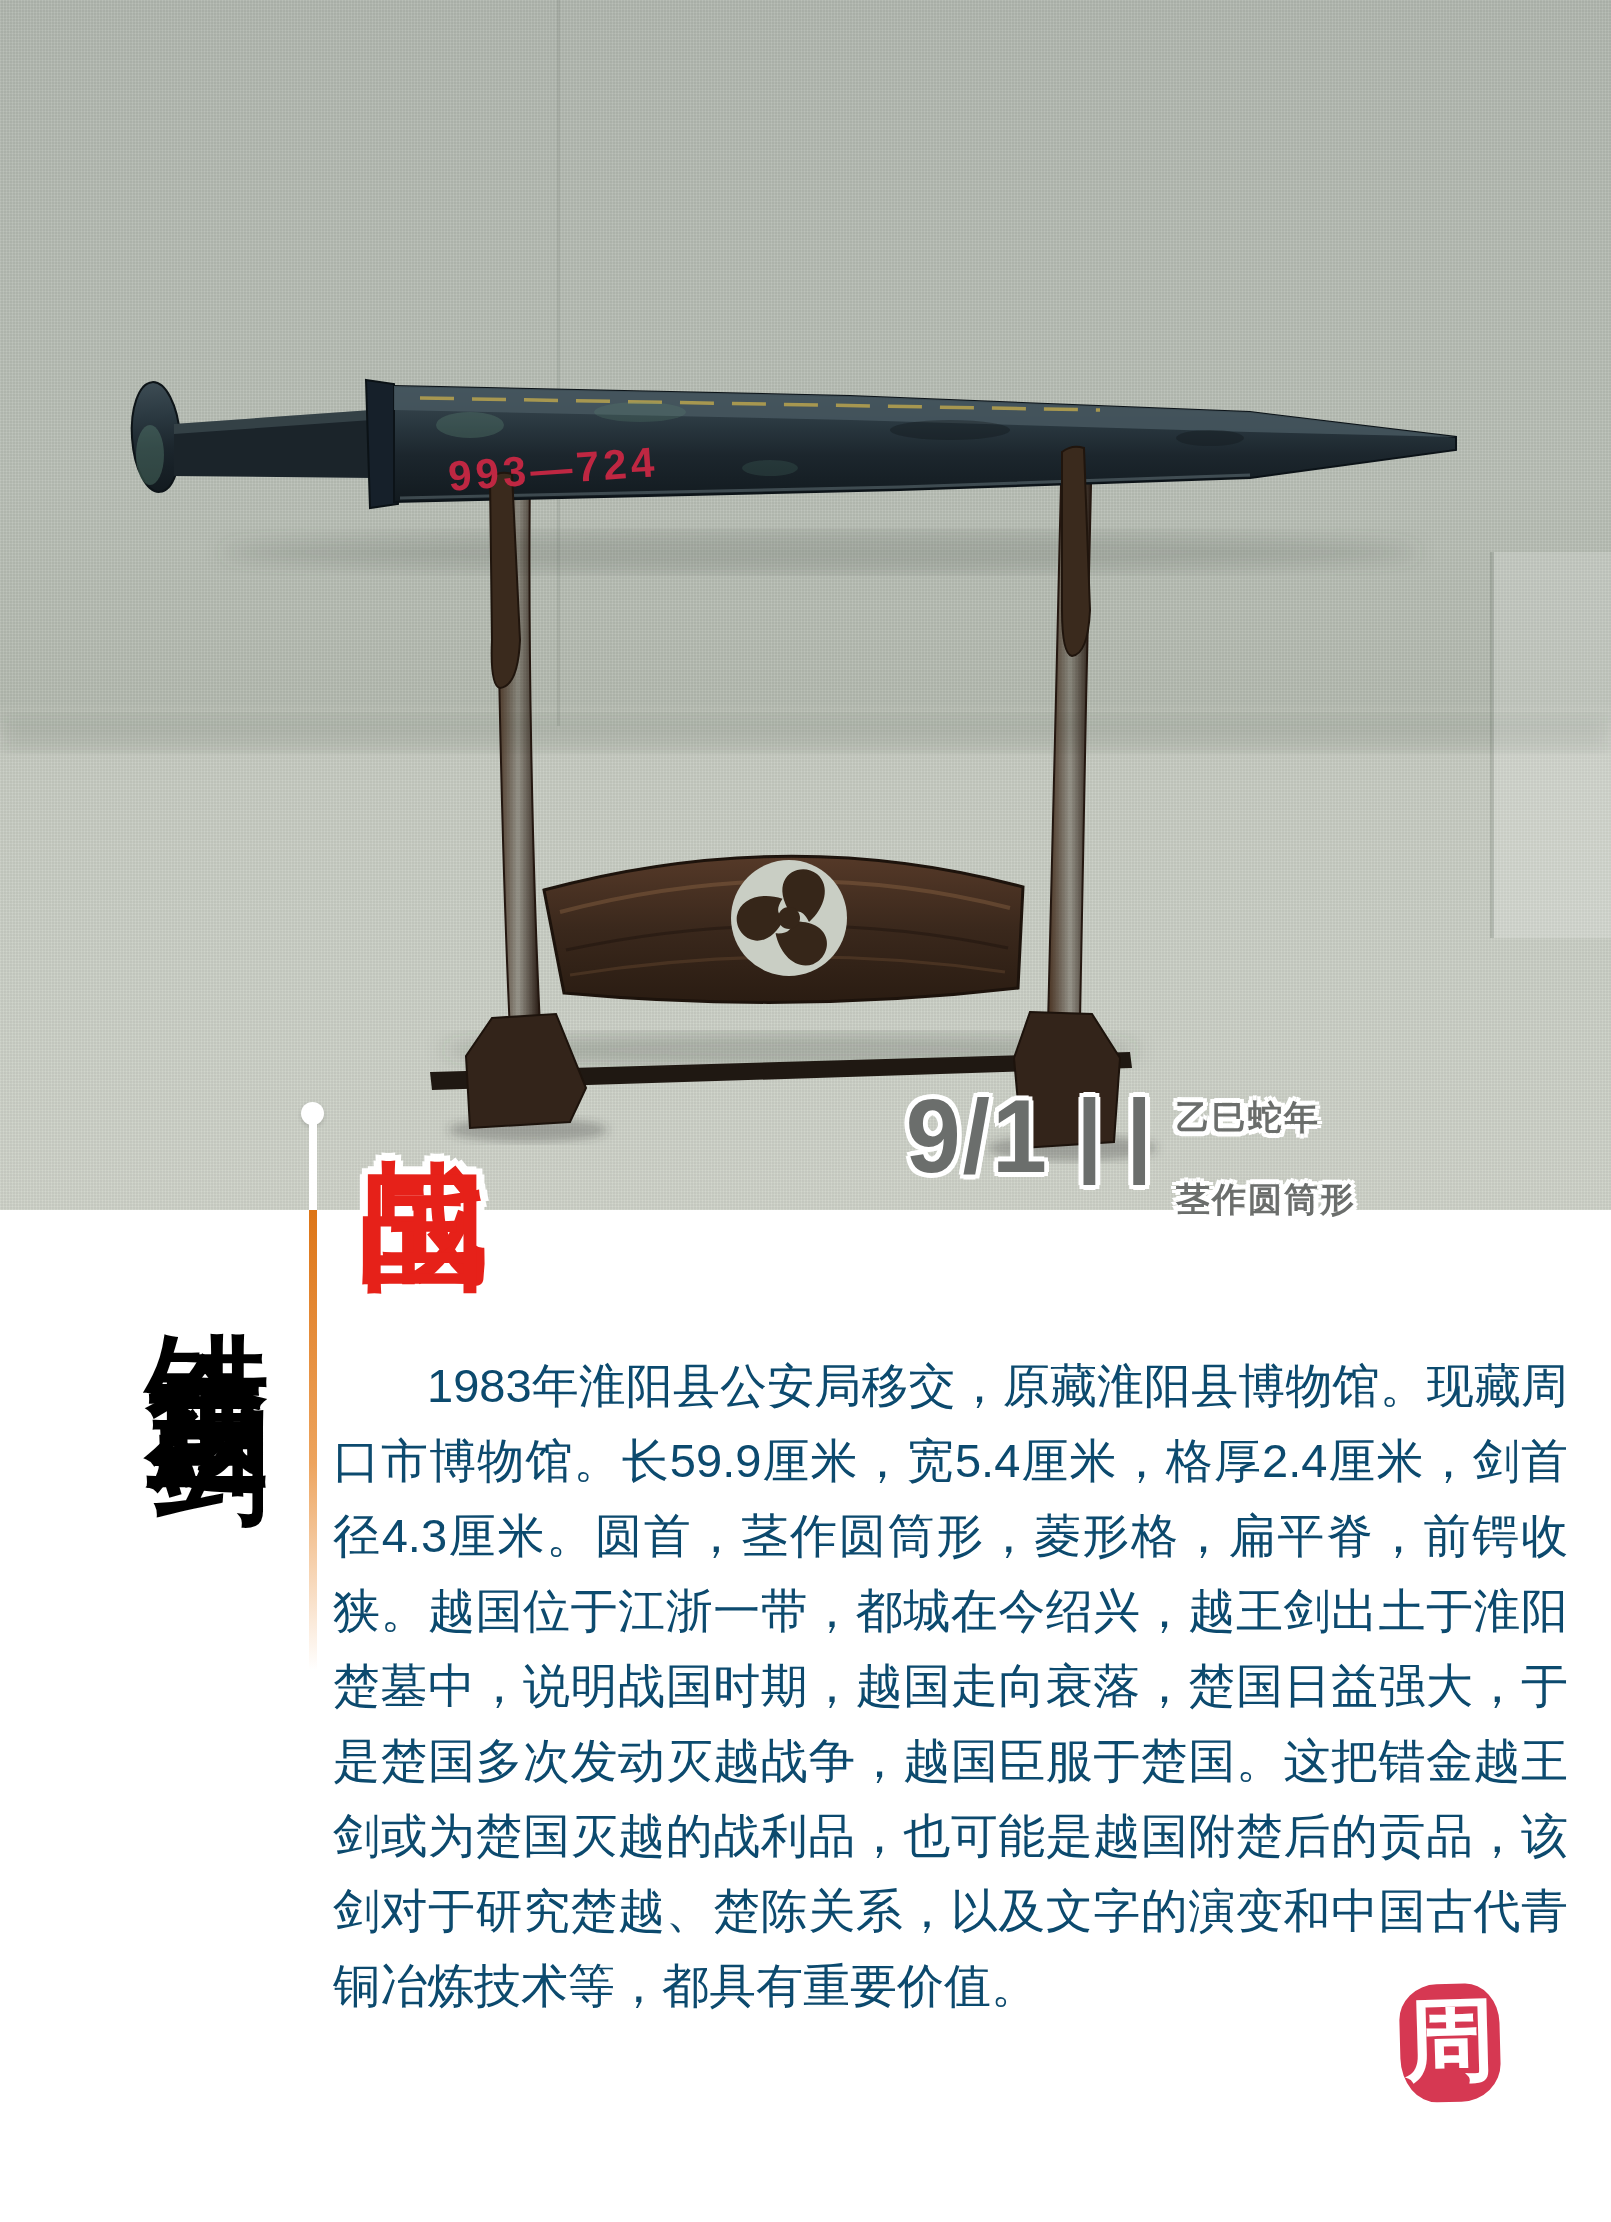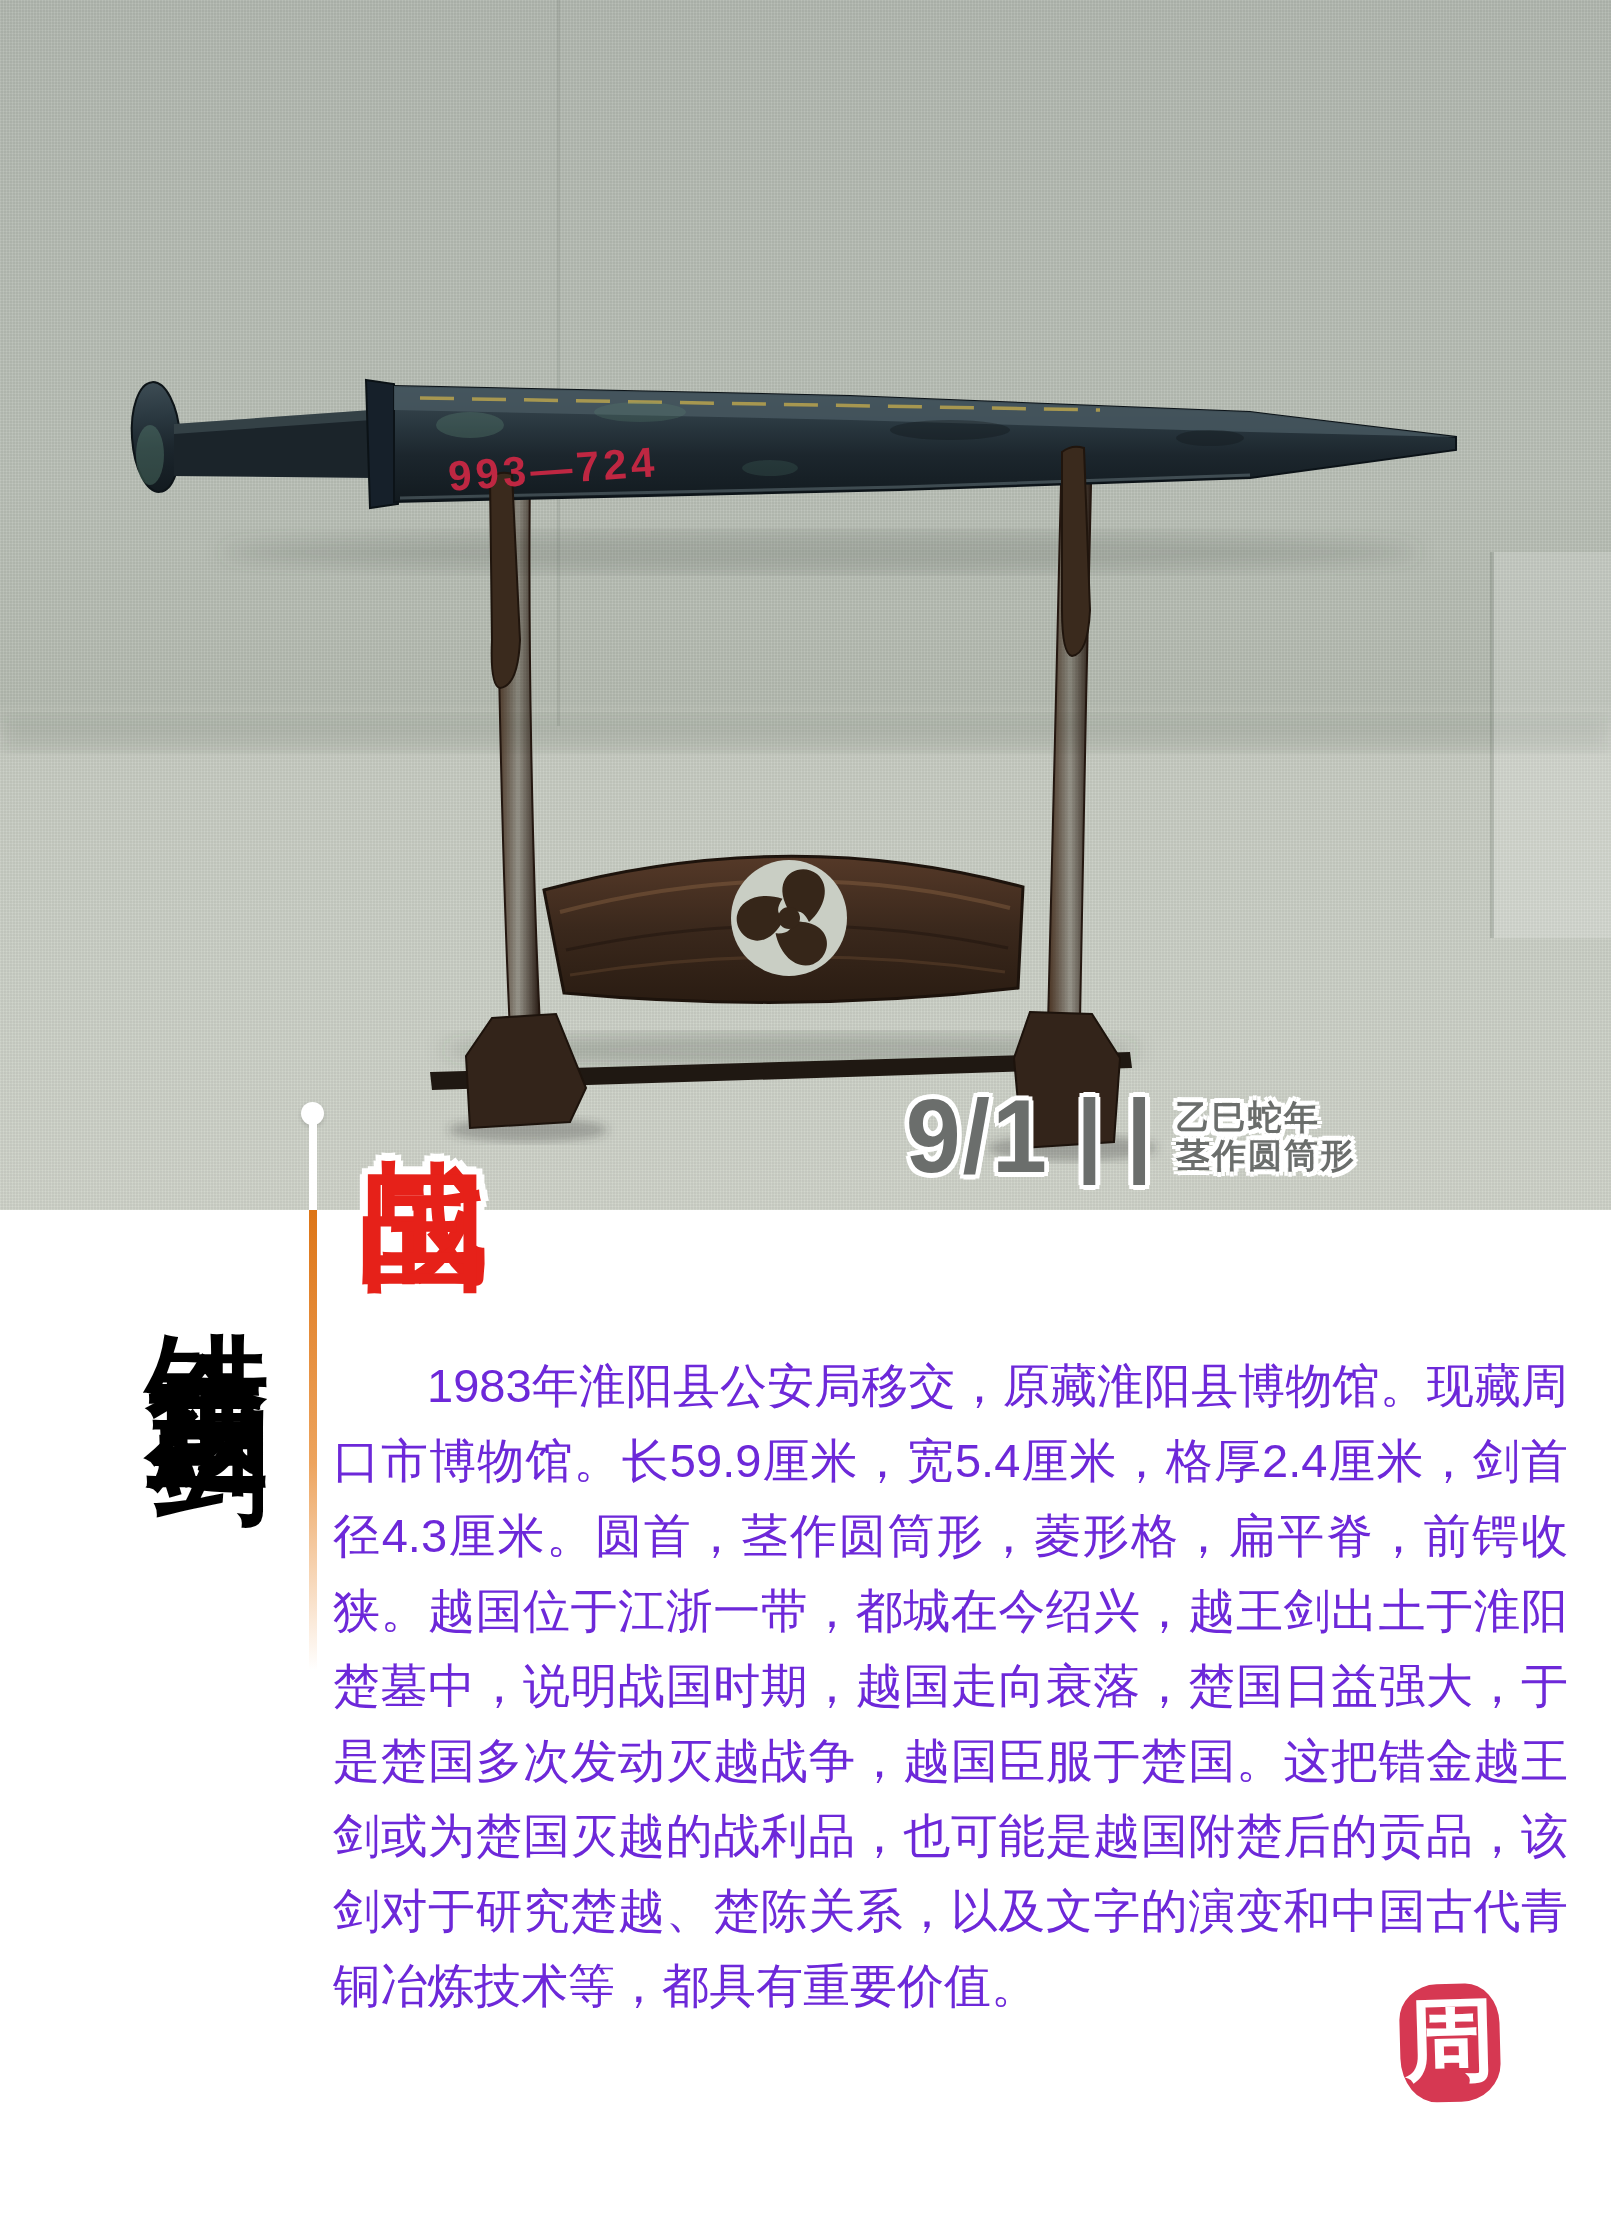--- a/index.html
+++ b/index.html
@@ -16,21 +16,21 @@
 
   
   .datebar{position:absolute;left:902px;top:1066px;height:140px;display:flex;align-items:center;
            gap:24px;color:var(--date_gray,#6b6e6c);}
   .outline-w{text-shadow:-5px 0 0 #fff,5px 0 0 #fff,0 -5px 0 #fff,0 5px 0 #fff,
              -4px -4px 0 #fff,4px 4px 0 #fff,-4px 4px 0 #fff,4px -4px 0 #fff;}
   .date-num{font-size:104px;font-weight:900;letter-spacing:2px;transform:scaleX(.95);}
   .date-sep{font-size:92px;font-weight:900;line-height:.9;transform:translateY(-4px);}
   .date-week{font-size:72px;font-weight:900;letter-spacing:10px;}
   .lunar{display:flex;flex-direction:column;justify-content:center;}
-  .lunar div{font-size:34px;font-weight:800;line-height:38px;letter-spacing:2px;}
+  .lunar div{font-size:34px;font-weight:800;line-height:38px;letter-spacing:2px;margin-top:44px;}
 
   
   .pin-dot{position:absolute;left:301px;top:1102px;width:23px;height:23px;border-radius:50%;
            background:#ffffff;box-shadow:0 2px 4px rgba(0,0,0,.15);}
   .pin-line-white{position:absolute;left:309px;top:1122px;width:8px;height:90px;background:#ffffff;}
   .pin-line-orange{position:absolute;left:309px;top:1210px;width:8px;height:460px;
            background:linear-gradient(180deg,var(--orange_line,#dd7517) 0%,#eda45e 55%,rgba(240,180,130,0) 100%);}
 
   
   .era{position:absolute;left:358px;top:1056px;writing-mode:vertical-rl;
@@ -39,21 +39,21 @@
        text-shadow:-8px 0 0 #fff,8px 0 0 #fff,0 -8px 0 #fff,0 8px 0 #fff,
        -6px -6px 0 #fff,6px 6px 0 #fff,-6px 6px 0 #fff,6px -6px 0 #fff;}
 
   
   .vtitle{position:absolute;left:142px;top:1236px;writing-mode:vertical-rl;
           font-family:"Liberation Serif",serif;font-weight:700;font-size:122px;line-height:132px;
           letter-spacing:18px;color:#000;}
 
   
   .desc{position:absolute;left:333px;top:1348px;width:1235px;}
-  .desc p{margin:0;font-size:47px;line-height:75px;color:#6d28d9;text-align:justify;
+  .desc p{margin:0;font-size:47px;line-height:75px;color:#0c4a6e;text-align:justify;
           text-indent:94px;letter-spacing:0;font-family:"Liberation Sans",sans-serif;}
 
   
   .seal{position:absolute;left:1400px;top:1984px;width:100px;height:118px;
         background:var(--seal_red,#d63852);
         border-radius:38% 34% 40% 36% / 30% 34% 32% 38%;
         transform:rotate(-1.5deg);display:flex;align-items:center;justify-content:center;}
   .seal span{color:#ffffff;font-family:"Liberation Serif",serif;font-weight:900;font-size:90px;
         transform:translateY(-2px);}
 </style>

